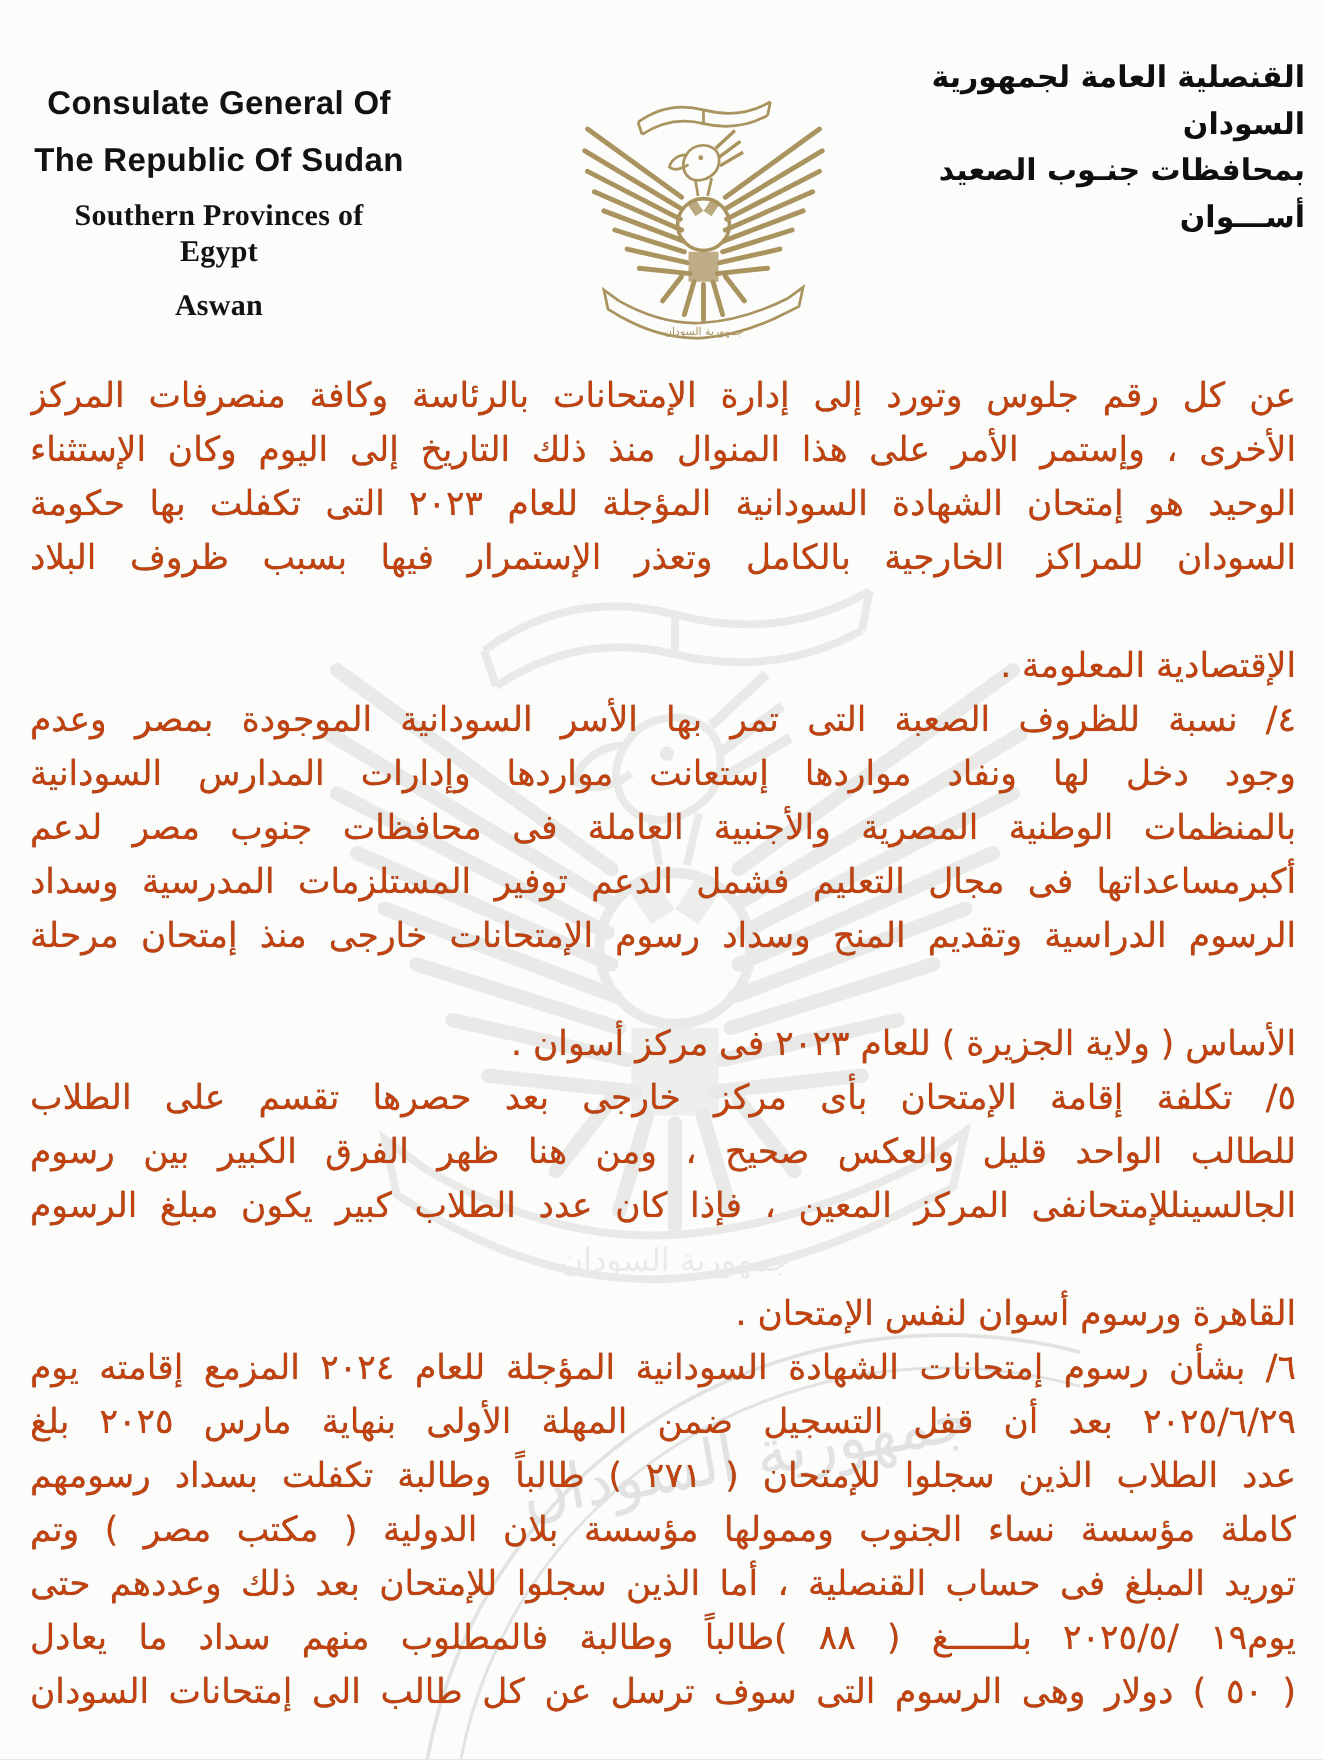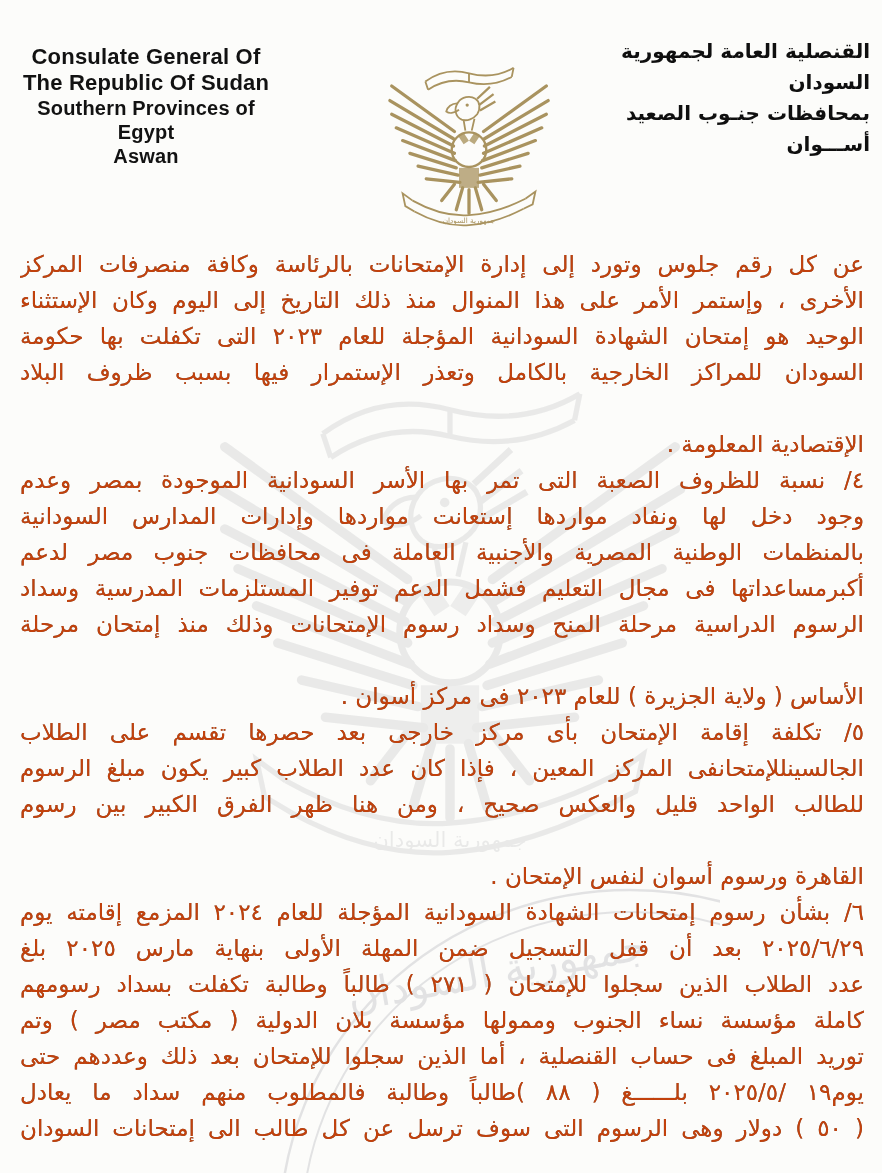--- a/index.html
+++ b/index.html
@@ -10,22 +10,22 @@
     background:#fcfcfa;
     overflow:hidden;
     font-family:"DejaVu Sans",sans-serif;
   }
   
   .hdr-en{
     position:absolute;left:22px;top:44px;width:248px;
     text-align:center;color:#121212;
     font-family:"Liberation Sans",sans-serif;font-weight:bold;
   }
-  .hdr-en .l{font-size:22px;line-height:26px;letter-spacing:.2px;}
-  .hdr-en .l.sub{font-size:20px;line-height:24px;}
+  .hdr-en .l{font-size:22px;line-height:26px;letter-spacing:.2px;margin-top:12px;}
+  .hdr-en .l.sub{font-size:20px;line-height:24px;font-family:Liberation Serif, serif;}
   .hdr-ar{
     position:absolute;right:12px;top:36px;width:260px;
     direction:rtl;color:#0f0f0f;
     font-weight:bold;font-size:20px;line-height:31px;
   }
   
   .emblem{position:absolute;left:378px;top:46px;width:182px;height:191px;color:#a9935f;}
   .wm-eagle{position:absolute;left:185px;top:330px;width:530px;height:557px;color:#2b2f3a;opacity:.085;pointer-events:none;}
   .wm-stamp{position:absolute;left:250px;top:800px;width:470px;height:373px;color:#3a3f52;opacity:.13;pointer-events:none;}
   
@@ -136,25 +136,25 @@
   <div class="letter-body" dir="rtl">
       <div class="line">عن كل رقم جلوس وتورد إلى إدارة الإمتحانات بالرئاسة وكافة منصرفات المركز</div>
       <div class="line">الأخرى ، وإستمر الأمر على هذا المنوال منذ ذلك التاريخ إلى اليوم وكان الإستثناء</div>
       <div class="line">الوحيد هو إمتحان الشهادة السودانية المؤجلة للعام ٢٠٢٣ التى تكفلت بها حكومة</div>
       <div class="line">السودان للمراكز الخارجية بالكامل وتعذر الإستمرار فيها بسبب ظروف البلاد</div>
       <div class="line short">الإقتصادية المعلومة .</div>
       <div class="line">٤/ نسبة للظروف الصعبة التى تمر بها الأسر السودانية الموجودة بمصر وعدم</div>
       <div class="line">وجود دخل لها ونفاد مواردها إستعانت مواردها وإدارات المدارس السودانية</div>
       <div class="line">بالمنظمات الوطنية المصرية والأجنبية العاملة فى محافظات جنوب مصر لدعم</div>
       <div class="line">أكبرمساعداتها فى مجال التعليم فشمل الدعم توفير المستلزمات المدرسية وسداد</div>
-      <div class="line">الرسوم الدراسية مرحلة المنح وسداد رسوم الإمتحانات وذلك منذ إمتحان مرحلة</div>
+      <div class="line">الرسوم الدراسية وتقديم المنح وسداد رسوم الإمتحانات خارجى منذ إمتحان مرحلة</div>
       <div class="line short">الأساس ( ولاية الجزيرة ) للعام ٢٠٢٣ فى مركز أسوان .</div>
       <div class="line">٥/ تكلفة إقامة الإمتحان بأى مركز خارجى بعد حصرها تقسم على الطلاب</div>
+      <div class="line">للطالب الواحد قليل والعكس صحيح ، ومن هنا ظهر الفرق الكبير بين رسوم</div>
       <div class="line">الجالسينللإمتحانفى المركز المعين ، فإذا كان عدد الطلاب كبير يكون مبلغ الرسوم</div>
-      <div class="line">للطالب الواحد قليل والعكس صحيح ، ومن هنا ظهر الفرق الكبير بين رسوم</div>
       <div class="line short">القاهرة ورسوم أسوان لنفس الإمتحان .</div>
       <div class="line">٦/ بشأن رسوم إمتحانات الشهادة السودانية المؤجلة للعام ٢٠٢٤ المزمع إقامته يوم</div>
       <div class="line">٢٠٢٥/٦/٢٩ بعد أن قفل التسجيل ضمن المهلة الأولى بنهاية مارس ٢٠٢٥ بلغ</div>
       <div class="line">عدد الطلاب الذين سجلوا للإمتحان ( ٢٧١ ) طالباً وطالبة تكفلت بسداد رسومهم</div>
       <div class="line">كاملة مؤسسة نساء الجنوب وممولها مؤسسة بلان الدولية ( مكتب مصر ) وتم</div>
       <div class="line">توريد المبلغ فى حساب القنصلية ، أما الذين سجلوا للإمتحان بعد ذلك وعددهم حتى</div>
       <div class="line">يوم١٩ /٥‏/٢٠٢٥ بلــــــغ ( ٨٨ )طالباً وطالبة فالمطلوب منهم سداد ما يعادل</div>
       <div class="line">( ٥٠ ) دولار وهى الرسوم التى سوف ترسل عن كل طالب الى إمتحانات السودان</div>
       <div class="line short">، أما باقى تكلفة المركز فقد تم توفيرها من رسوم المجموعة الأولى ..</div>
     </div>

